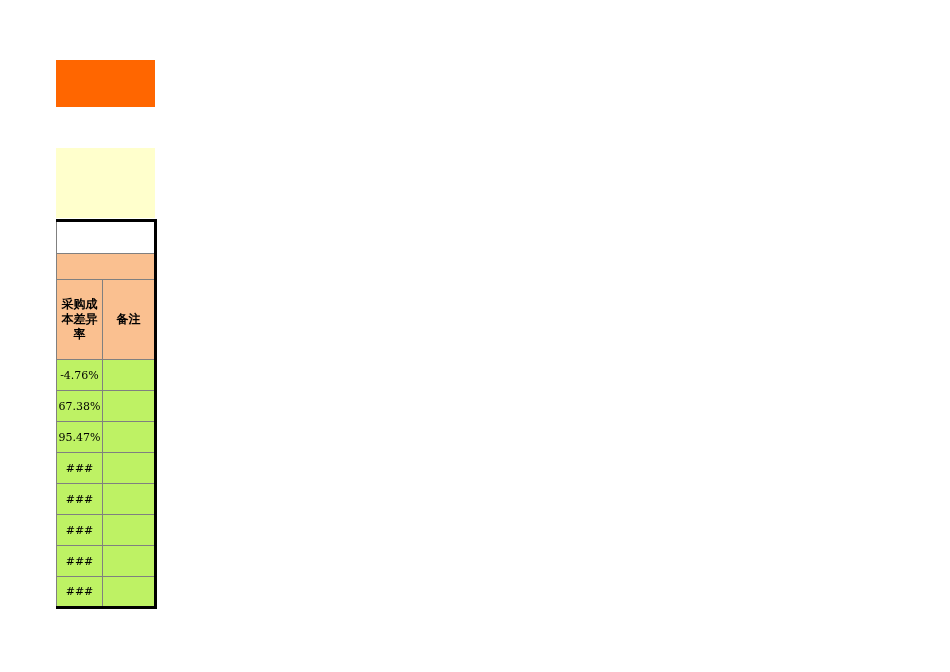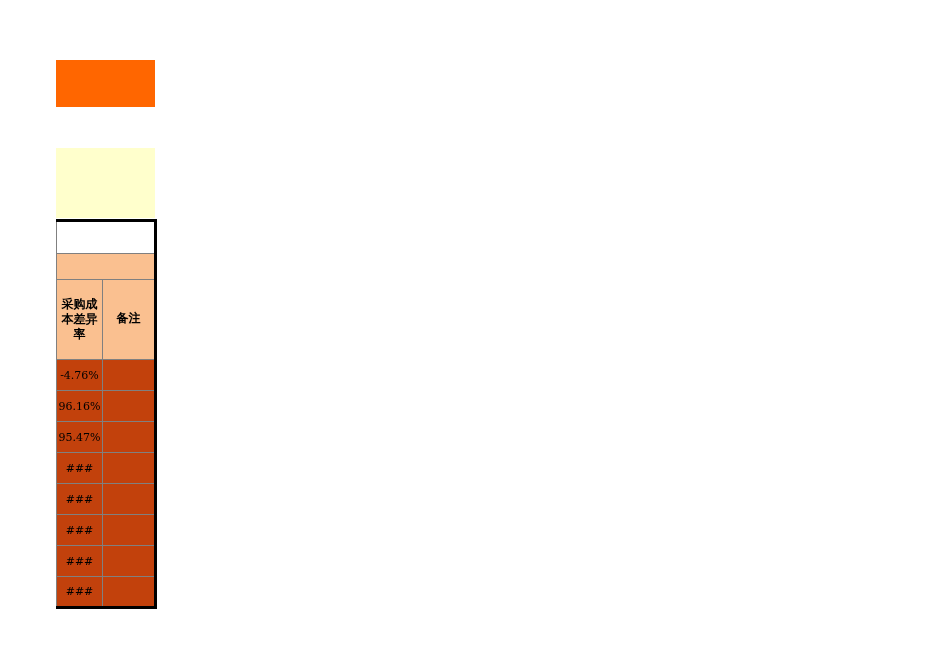--- a/index.html
+++ b/index.html
@@ -53,21 +53,21 @@
 
   #sheet-table td {
     box-sizing: border-box;
     border: 1px solid #808080;
     padding: 0;
     margin: 4px;
   }
 
   
   #sheet-table tr.r-top td { border-top: 3px solid #000000; }
-  #sheet-table tr td:last-child { border-right: 3px solid #000000; font-family: Liberation Mono, monospace; }
+  #sheet-table tr td:last-child { border-right: 3px solid #000000; }
   #sheet-table tr.r-last td { border-bottom: 3px solid #000000; }
 
   .spacer-row td {
     height: 33px;
     background: #ffffff;
   }
 
   .group-row td {
     height: 26px;
     background: #FAC090;
@@ -87,21 +87,21 @@
     font-family: "DejaVu Sans", sans-serif;
   }
 
   .head-row td.th-rate {
     letter-spacing: 0px;
     padding: 0 2px;
   }
 
   .data-row td {
     height: 31px;
-    background: #c2410c;
+    background: #bef264;
     text-align: center;
     vertical-align: middle;
     font-size: 11px;
     color: #000000;
     font-family: "DejaVu Serif", serif;
   }
 
   .data-row td.cell-note {
     font-size: 11px;
   }
@@ -132,21 +132,21 @@
     <tr class="head-row">
       <td class="th-rate">采购成本差异率</td>
       <td class="th-note">备注</td>
     </tr>
 
     <tr class="data-row">
       <td class="cell-rate">-4.76%</td>
       <td class="cell-note"></td>
     </tr>
     <tr class="data-row">
-      <td class="cell-rate">96.16%</td>
+      <td class="cell-rate">67.38%</td>
       <td class="cell-note"></td>
     </tr>
     <tr class="data-row">
       <td class="cell-rate">95.47%</td>
       <td class="cell-note"></td>
     </tr>
     <tr class="data-row">
       <td class="cell-rate">###</td>
       <td class="cell-note"></td>
     </tr>

